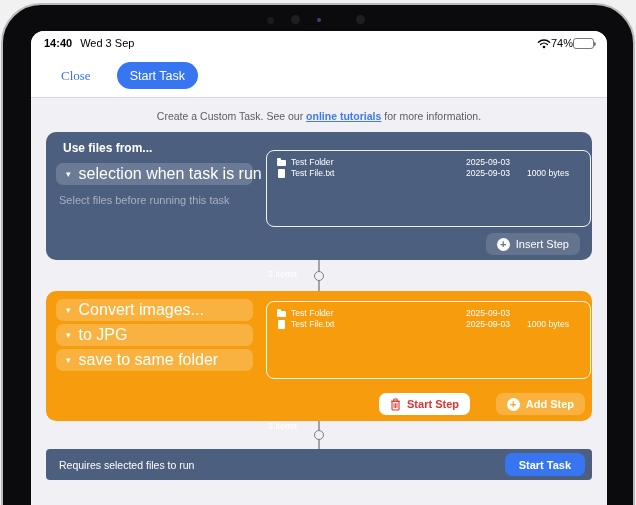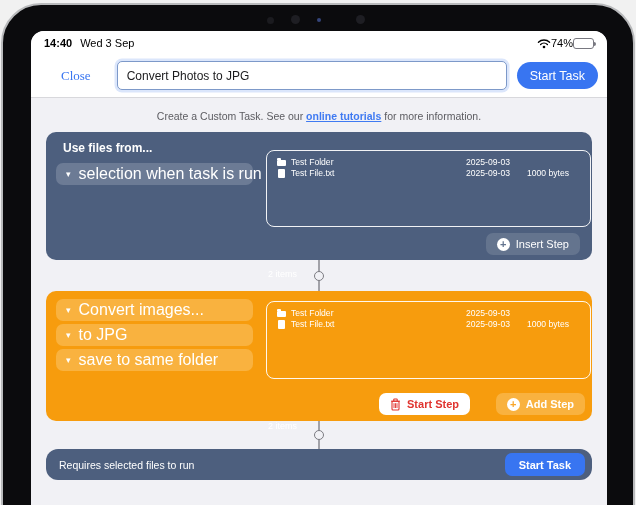--- a/index.html
+++ b/index.html
@@ -79,21 +79,21 @@
   .remove-btn { right:122px; bottom:6px; background:#fff; color:#e0342f; }
   .add-btn { right:7px; bottom:6px; background:#f9b23f; color:#fff; }
   .add-btn .plus-circle { color:#f9a62a; }
 
   .connector { position:relative; }
   .conn1 { height:31px; } .conn2 { height:28px; }
   .conn-line { position:absolute; left:50%; top:0; bottom:0; width:1.5px; margin-left:-0.75px; background:#a2a2a8; }
   .conn-node { position:absolute; left:50%; top:50%; width:10px; height:10px; margin:-5px 0 0 -5px;
                border:1.5px solid #7c7c82; border-radius:50%; background:#f1f1f5; }
 
-  .footerbar { margin:0 15px; height:31px; background:#4d5f7e; border-radius:12px;
+  .footerbar { margin:0 15px; height:31px; background:#4d5f7e; border-radius:4px;
                display:flex; align-items:center; padding:0 7px 0 13px; }
   .footer-note { flex:1; color:#fff; font-size:10.5px; }
   .footer-start { background:#3875f1; color:#fff; border:none; border-radius:7px; height:23px;
                   padding:0 14px; font-size:11px; font-weight:700; font-family:inherit; cursor:pointer; }
 
   .wifi-icon svg, .trash-icon svg { display:block; }
 </style>
 </head>
 <body>
 
@@ -121,35 +121,35 @@
         <span>74%</span>
         <span class="battery">
           <span class="battery-fill" style="width:74%"></span>
           <span class="battery-nub"></span>
         </span>
       </div>
     </div>
 
     <div class="navbar">
       <button class="close-btn">Close</button>
-      <input class="task-field" type="text" value="Convert Photos to JPG" style="">
       <button class="pill-btn">Start Task</button>
     </div>
 
     <div class="content">
       <div class="intro">
         <span>Create a Custom Task. See our </span><a>online tutorials</a><span> for more information.</span>
       </div>
 
       <div class="card card-input">
         <div class="card-title">Use files from...</div>
         <div class="dd-pill dd-slate" style="top:31px">
           <span class="dd-chev">▾</span>
           <span class="dd-label">selection when task is run</span>
         </div>
+        <div class="helper">Select files before running this task</div>
 
         <div class="filebox" style="top:18px">
           <div class="frow">
             <span class="ficon-wrap">
                 <span class="folder-icon"></span>
               </span>
             <span class="fname">Test Folder</span>
             <span class="fdate">2025-09-03</span>
             <span class="fsize"></span>
           </div>

